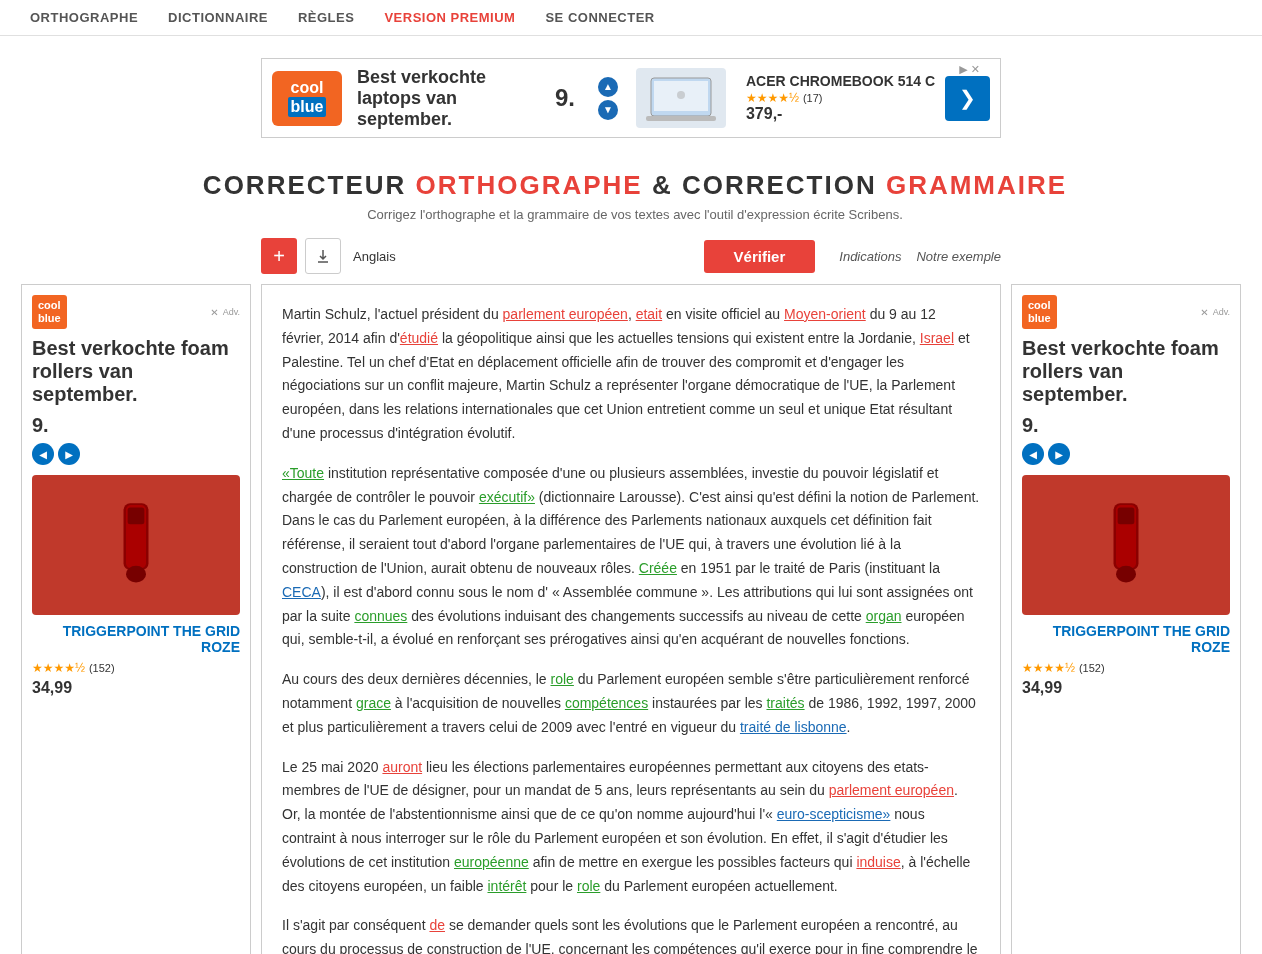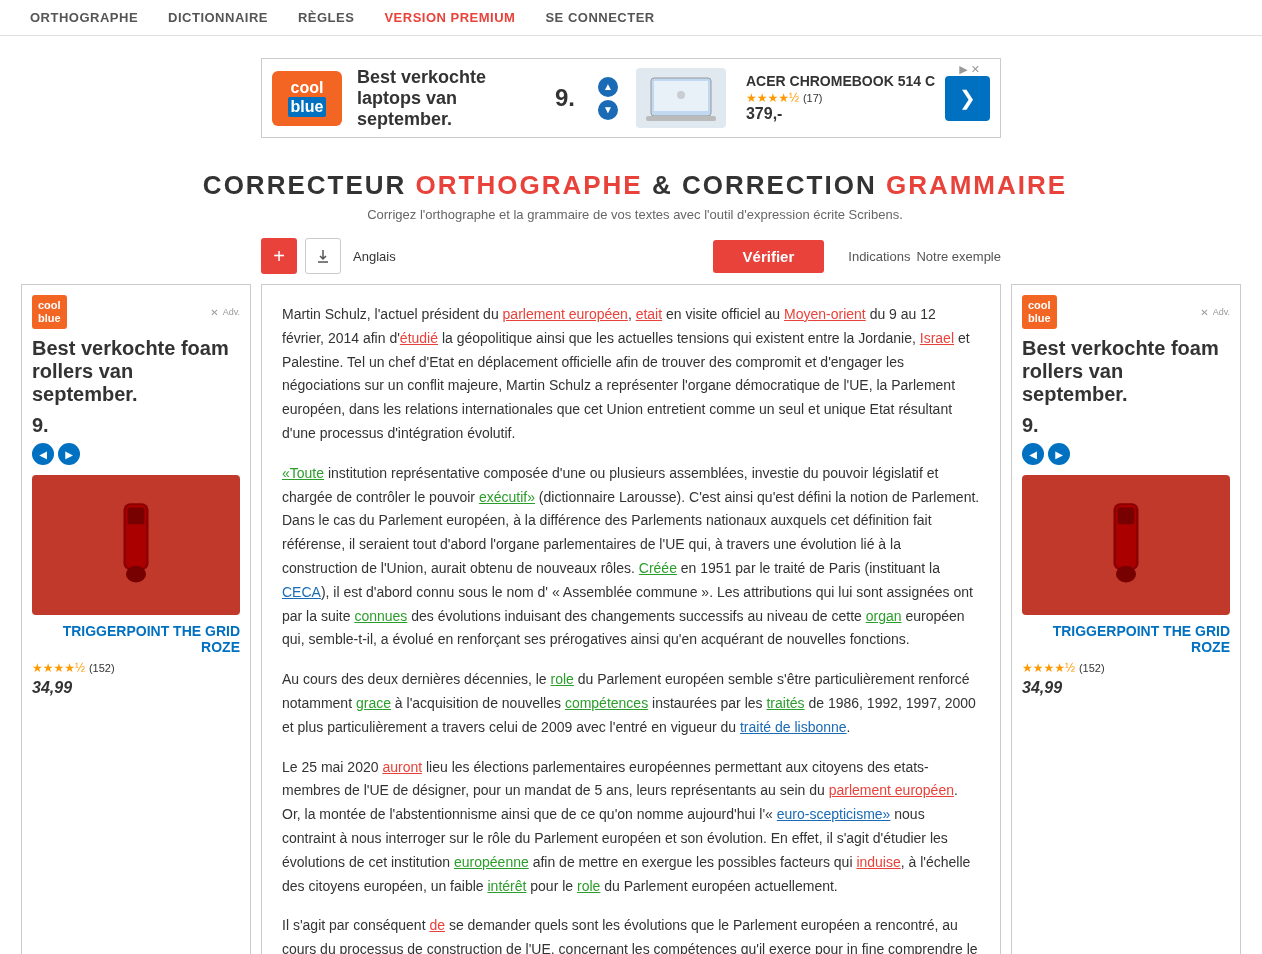--- a/index.html
+++ b/index.html
@@ -203,22 +203,23 @@
       border: none;
       padding: 8px 30px;
       font-size: 15px;
       font-weight: bold;
       cursor: pointer;
       border-radius: 3px;
       margin-left: auto;
     }
     .toolbar-links {
       display: flex;
-      gap: 6px;
+      gap: 15px;
       margin-left: 16px;
+      font-style: italic;
     }
     .toolbar-link {
       font-size: 13px;
       color: #555;
       cursor: pointer;
       text-decoration: none;
     }
     .side-ad {
       width: 230px;
       flex-shrink: 0;
@@ -299,21 +300,20 @@
       text-align: right;
     }
     .side-ad-stars {
       color: #f90;
       font-size: 12px;
     }
     .side-ad-price {
       font-size: 16px;
       font-weight: bold;
       margin-top: 4px;
-      font-style: italic;
     }
 
     
     .text-editor {
       width: 740px;
       border: 1px solid #ccc;
       padding: 18px 20px;
       min-height: 500px;
       font-size: 14px;
       line-height: 1.7;

